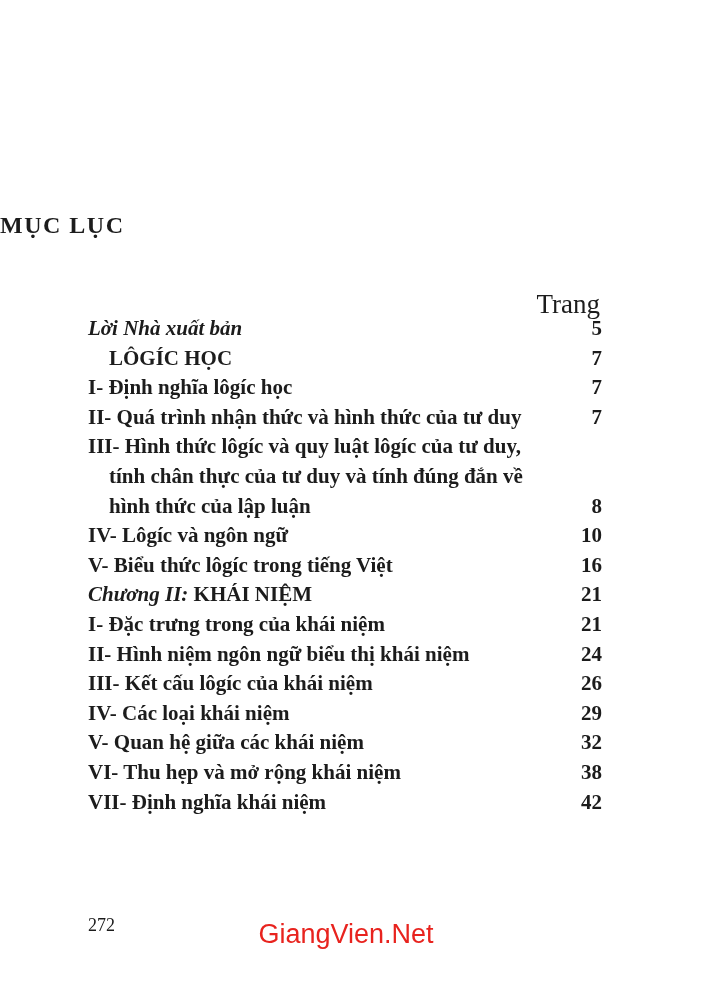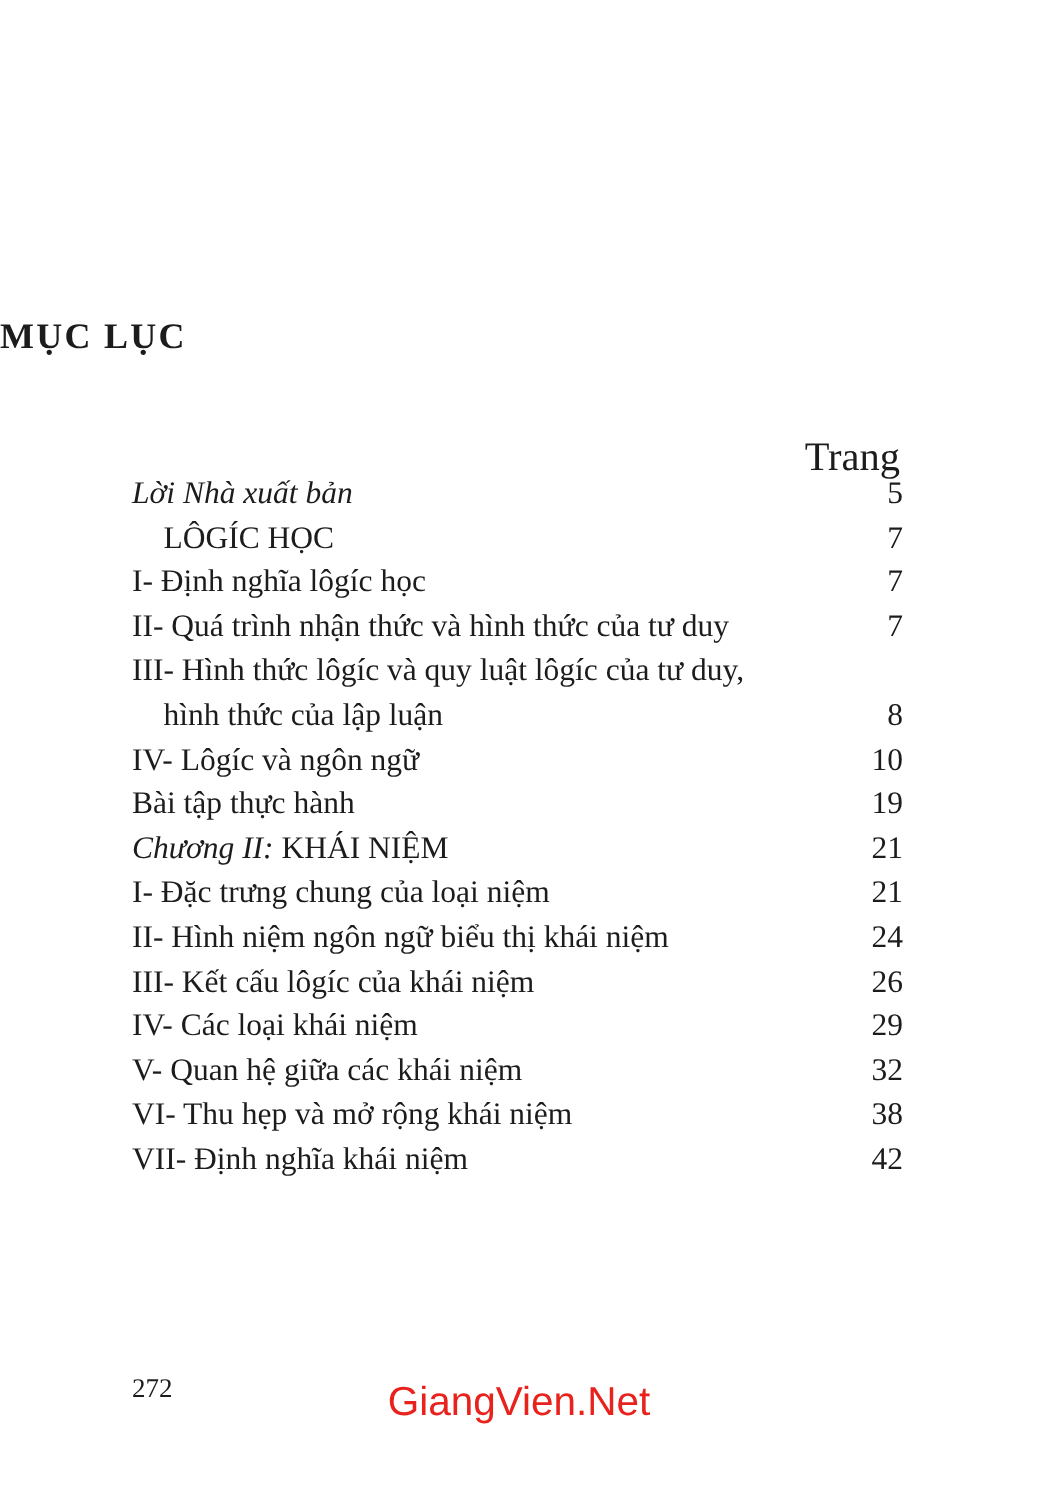--- a/index.html
+++ b/index.html
@@ -31,20 +31,21 @@
     top: 289px;
     right: 106px;
     font-size: 27px;
   }
   .toc {
     position: absolute;
     top: 314px;
     left: 88px;
     right: 104px;
     font-size: 21px;
+    font-weight: bold;
   }
   .toc-entry {
     margin: 0;
   }
   .toc-line {
     display: flex;
     justify-content: space-between;
     align-items: baseline;
     line-height: 29.6px;
     white-space: nowrap;
@@ -112,45 +113,48 @@
         <div class="toc-line">
           <span class="toc-text">II- Quá trình nhận thức và hình thức của tư duy</span>
           <span class="toc-page">7</span>
         </div>
       </div>
       <div class="toc-entry">
         <div class="toc-line">
           <span class="toc-text">III- Hình thức lôgíc và quy luật lôgíc của tư duy,</span>
         </div>
         <div class="toc-line indent">
+          <span class="toc-text">tính chân thực của tư duy và tính đúng đắn về</span>
+        </div>
+        <div class="toc-line indent">
           <span class="toc-text">hình thức của lập luận</span>
           <span class="toc-page">8</span>
         </div>
       </div>
       <div class="toc-entry">
         <div class="toc-line">
           <span class="toc-text">IV- Lôgíc và ngôn ngữ</span>
           <span class="toc-page">10</span>
         </div>
       </div>
       <div class="toc-entry">
         <div class="toc-line">
-          <span class="toc-text">Bài tập thực hành</span>
-          <span class="toc-page">19</span>
+          <span class="toc-text">V- Biểu thức lôgíc trong tiếng Việt</span>
+          <span class="toc-page">16</span>
         </div>
       </div>
       <div class="toc-entry">
         <div class="toc-line">
           <span class="toc-text"><span class="chapter-prefix">Chương II: </span>KHÁI NIỆM</span>
           <span class="toc-page">21</span>
         </div>
       </div>
       <div class="toc-entry">
         <div class="toc-line">
-          <span class="toc-text">I- Đặc trưng chung của loại niệm</span>
+          <span class="toc-text">I- Đặc trưng trong của khái niệm</span>
           <span class="toc-page">21</span>
         </div>
       </div>
       <div class="toc-entry">
         <div class="toc-line">
           <span class="toc-text">II- Hình niệm ngôn ngữ biểu thị khái niệm</span>
           <span class="toc-page">24</span>
         </div>
       </div>
       <div class="toc-entry">

